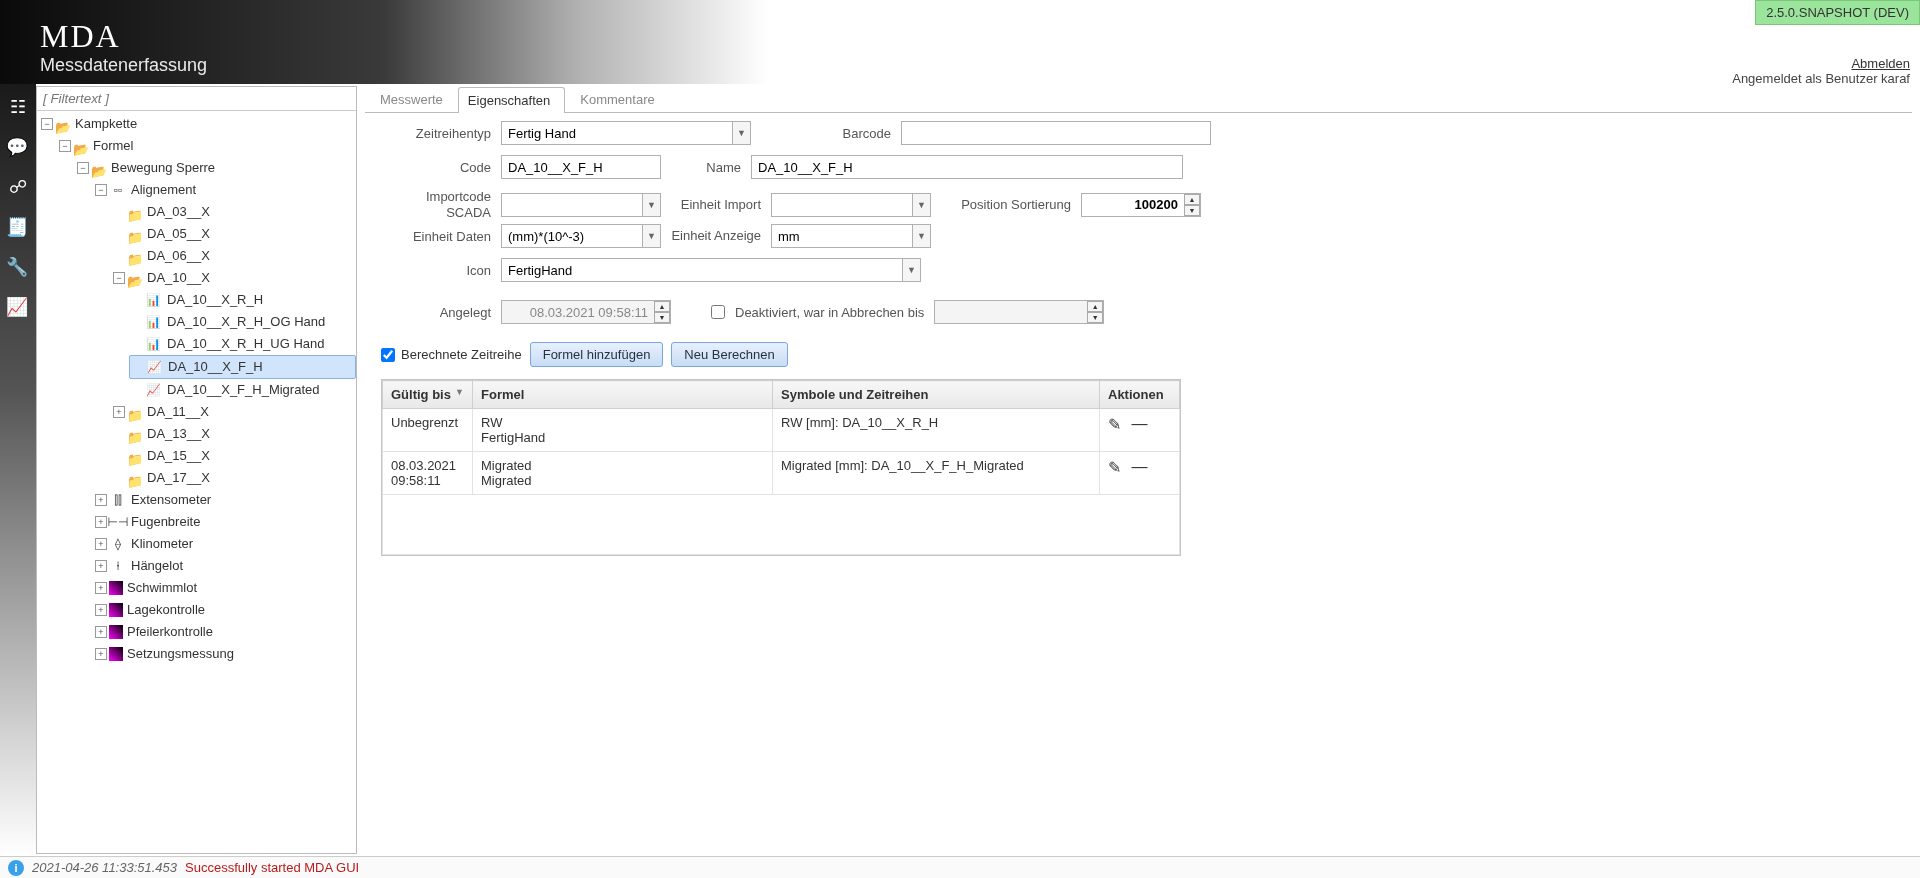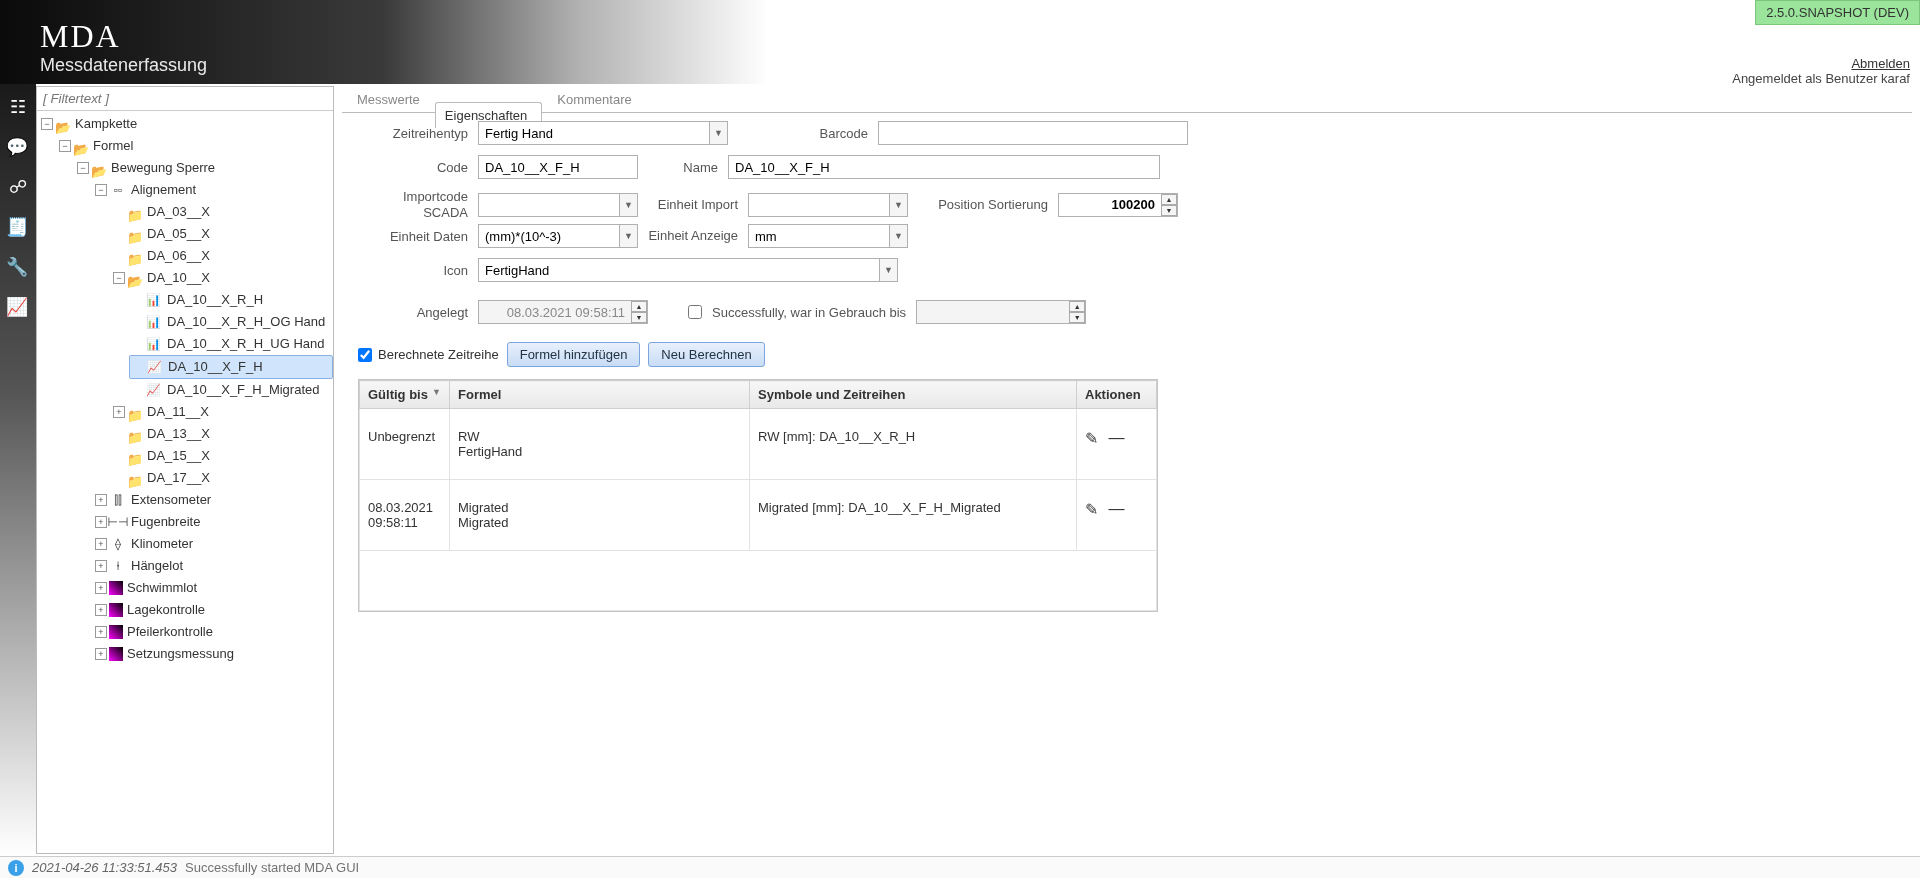--- a/index.html
+++ b/index.html
@@ -18,42 +18,42 @@
 .version-badge { position: absolute; right: 0; top: 0; background: #9be49b; border: 1px solid #7ac77a; padding: 4px 10px; font-size: 13px; }
 
 
 .main { display: flex; flex: 1; min-height: 0; }
 
 
 .iconbar { width: 36px; background: linear-gradient(180deg, #1a1a1a 0%, #555 40%, #aaa 70%, #fff 100%); display: flex; flex-direction: column; align-items: center; padding-top: 12px; gap: 18px; }
 .iconbar .ico { width: 22px; height: 22px; color: #fff; display: flex; align-items: center; justify-content: center; font-size: 18px; cursor: pointer; }
 
 
-.tree-wrap { width: 298px; border: 1px solid #bbb; display: flex; flex-direction: column; margin: 2px 4px 2px 0; }
+.tree-wrap { width: 321px; border: 1px solid #bbb; display: flex; flex-direction: column; margin: 2px 4px 2px 0; }
 .tree-filter { height: 24px; }
 .tree-filter input { width: 100%; height: 24px; border: none; border-bottom: 1px solid #ccc; padding: 2px 6px; font-style: italic; color: #888; outline: none; }
 .tree { flex: 1; overflow: auto; padding: 2px 0; }
 .tree ul { list-style: none; padding-left: 18px; }
 .tree > ul { padding-left: 2px; }
 .tree li { line-height: 22px; white-space: nowrap; }
 .tree .row { display: flex; align-items: center; gap: 2px; cursor: pointer; padding: 0 2px; }
 .tree .row.selected { background: #d0e4fb; border: 1px solid #8ab0e6; border-radius: 2px; }
 .tgl { width: 12px; height: 12px; border: 1px solid #999; display: inline-flex; align-items: center; justify-content: center; font-size: 9px; line-height: 1; background: #fff; color: #555; }
 .tgl.blank { border: none; background: transparent; }
 .folder-icon { width: 16px; height: 14px; display: inline-block; }
 .folder-icon.closed::before { content: "📁"; font-size: 13px; }
 .folder-icon.open::before { content: "📂"; font-size: 13px; }
 .node-icon { width: 18px; height: 14px; display: inline-flex; align-items: center; justify-content: center; font-size: 12px; }
 .lbl { padding-left: 2px; }
 
 
 .content { flex: 1; padding: 2px 8px 0 4px; overflow: auto; }
 .tabs { display: flex; border-bottom: 1px solid #bbb; }
 .tabs .tab { padding: 5px 14px; border: 1px solid transparent; border-bottom: none; cursor: pointer; color: #888; border-radius: 3px 3px 0 0; }
-.tabs .tab.active { border-color: #bbb; background: #fff; color: #333; position: relative; top: 16px; padding-left: 9px; }
+.tabs .tab.active { border-color: #bbb; background: #fff; color: #333; position: relative; top: 1px; padding-left: 9px; }
 
 .toolbar { display: flex; gap: 6px; padding: 8px 0; }
 .btn { padding: 4px 12px; border: 1px solid #aaa; border-radius: 3px; background: #f2f2f2; cursor: pointer; font-size: 13px; }
 .btn.primary { background: #e2ecf9; border-color: #8ab0e6; }
 .btn.blue { background: linear-gradient(#e8f0fc,#c8dcf5); border-color: #7aa5de; color: #234; }
 
 .form { padding: 8px 0 0 16px; max-width: 1050px; }
 .form-row { display: flex; align-items: center; margin-bottom: 10px; gap: 10px; }
 .form-row .lblf { text-align: right; color: #555; font-size: 13px; }
 .w1 { width: 110px; } .w2 { width: 90px; flex-shrink: 0; }
@@ -68,28 +68,28 @@
 .spinner .spins { position: absolute; right: 1px; top: 1px; bottom: 1px; width: 16px; display: flex; flex-direction: column; }
 .spinner .spins span { flex:1; border: 1px solid #aaa; background: #f5f5f5; font-size: 7px; display: flex; align-items: center; justify-content: center; cursor: pointer; }
 .chk { width: 14px; height: 14px; }
 
 .section-row { display: flex; align-items: center; gap: 8px; padding: 8px 0 12px 16px; }
 
 .table-wrap { margin: 0 0 0 16px; border: 1px solid #c5c5c5; }
 table { width: 100%; border-collapse: collapse; }
 thead th { background: linear-gradient(#f7f7f7,#e8e8e8); border: 1px solid #cfcfcf; padding: 6px 8px; text-align: left; font-size: 13px; font-weight: 600; }
 thead th .sort { float: right; font-size: 9px; color: #777; }
-tbody td { border: 1px solid #e2e2e2; padding: 20px 8px; vertical-align: top; font-size: 13px; }
+tbody td { border: 1px solid #e2e2e2; padding: 6px 8px; vertical-align: top; font-size: 13px; }
 tbody .actions { display: flex; gap: 10px; font-size: 16px; }
 tbody .empty { height: 60px; }
 
 
 .status { height: 22px; border-top: 1px solid #ccc; display: flex; align-items: center; padding: 0 8px; gap: 8px; font-size: 13px; color: #666; font-style: italic; background: #fafafa; }
 .status .info-icon { width: 16px; height: 16px; border-radius: 50%; background: #3aa0e8; color: #fff; display: inline-flex; align-items: center; justify-content: center; font-style: normal; font-weight: bold; font-size: 11px; }
-.status .msg { font-style: normal; color: #737373; }
+.status .msg { font-style: normal; color: #b91c1c; }
 </style>
 </head>
 <body>
 
 <div class="app">
   <div class="header">
     <div class="version-badge">2.5.0.SNAPSHOT (DEV)</div>
     <div class="header-title">
       <h1>MDA</h1>
       <div class="sub">Messdatenerfassung</div>
@@ -361,21 +361,21 @@
           <span class="lblf w1">Angelegt</span>
           <span class="spinner">
               <input class="txt" style="width: 170px;" disabled="" value="08.03.2021 09:58:11">
               <span class="spins">
                 <span>▲</span>
                 <span>▼</span>
               </span>
             </span>
           <span style="width:20px"></span>
           <input type="checkbox" class="chk" style="">
-          <span class="lblf" style="text-align:left">Successfully, war in Gebrauch bis</span>
+          <span class="lblf" style="text-align:left">Deaktiviert, war in Abbrechen bis</span>
           <span class="spinner">
               <input class="txt" style="width: 170px;" disabled="">
               <span class="spins">
                 <span>▲</span>
                 <span>▼</span>
               </span>
             </span>
         </div>
       </div>
 

